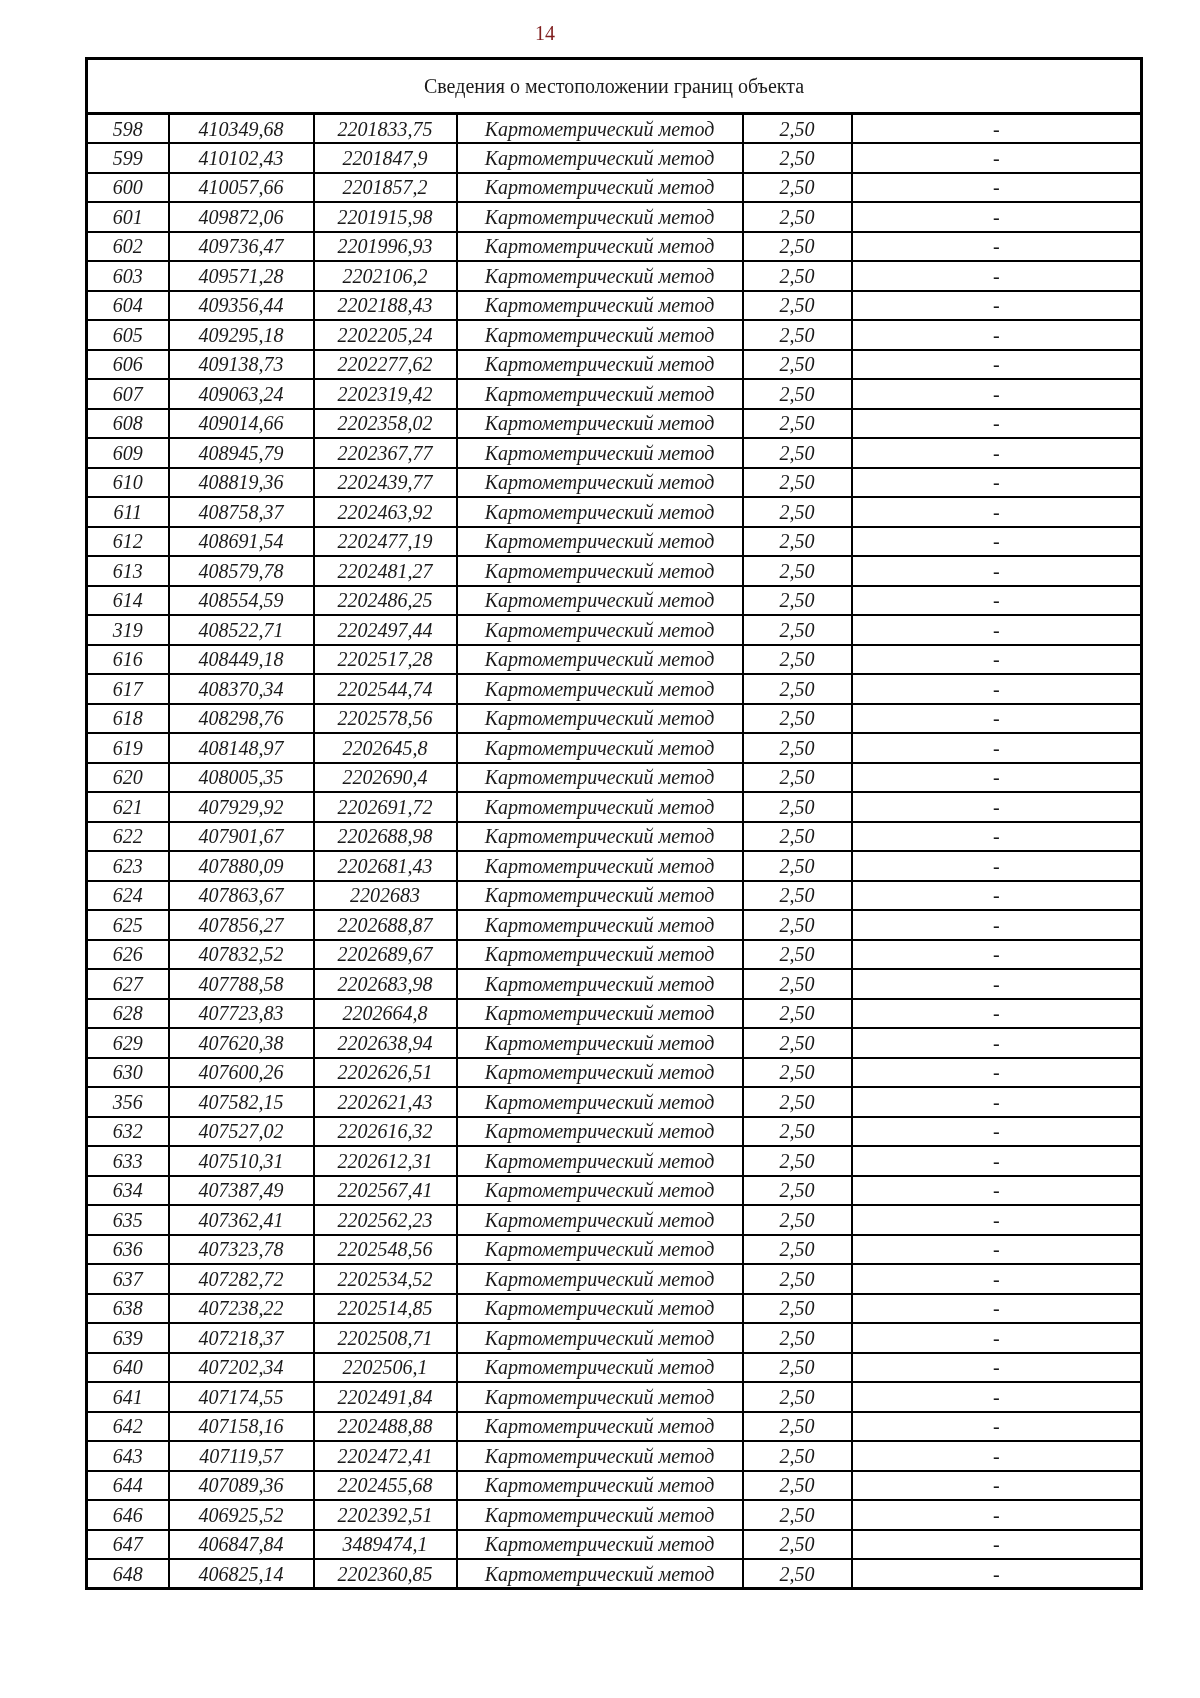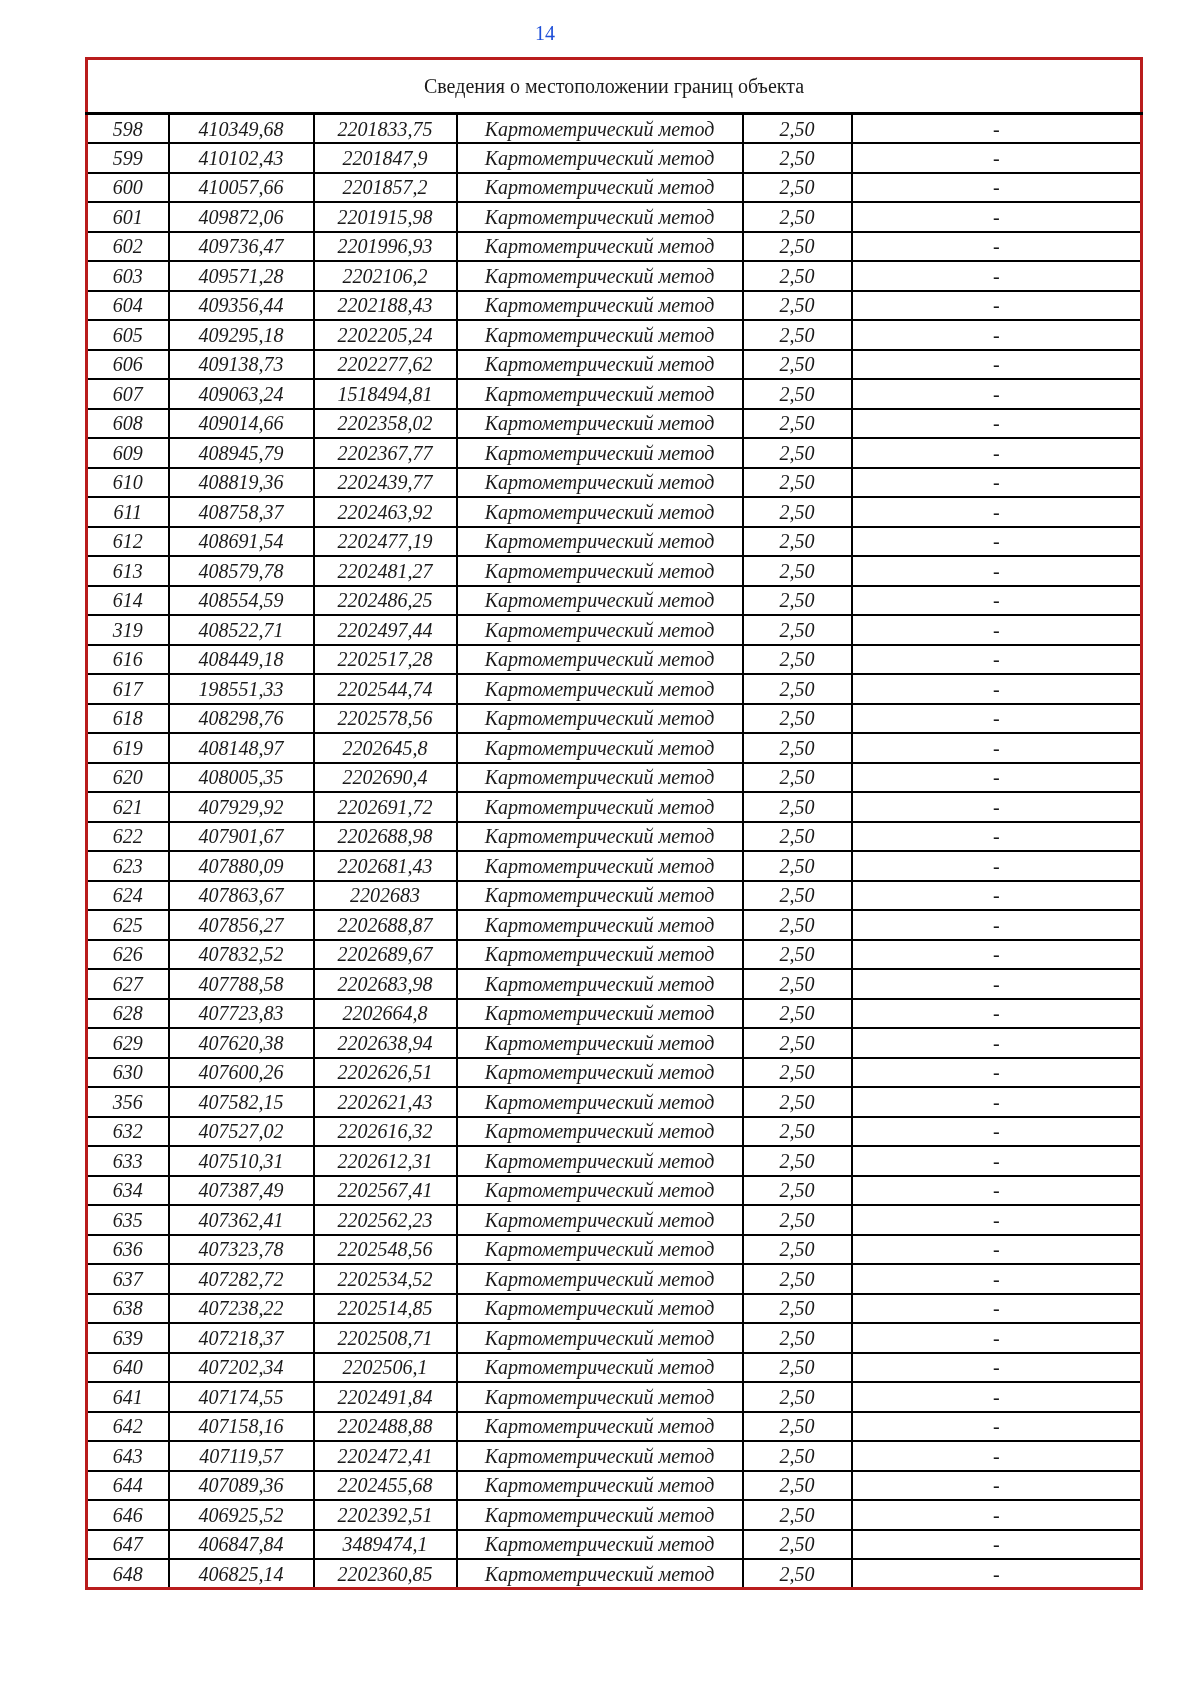--- a/index.html
+++ b/index.html
@@ -15,30 +15,30 @@
     color: #1a1a1a;
     overflow: hidden;
   }
   .page-number {
     position: absolute;
     top: 22px;
     left: 0;
     width: 1090px;
     text-align: center;
     font-size: 20px;
-    color: #1d4ed8;
+    color: #7f1d1d;
   }
   table.boundary-table {
     position: absolute;
     top: 57px;
     left: 85px;
     width: 1055px;
     border-collapse: collapse;
     table-layout: fixed;
-    border: 3px solid #b91c1c;
+    border: 3px solid #000000;
   }
   .title-cell {
     height: 50px;
     text-align: center;
     vertical-align: middle;
     font-size: 20px;
     font-style: normal;
     border: 2px solid #000000;
     border-bottom: 3px solid #000000;
     color: #1a1a1a;
@@ -147,21 +147,21 @@
         <td>606</td>
         <td>409138,73</td>
         <td>2202277,62</td>
         <td>Картометрический метод</td>
         <td>2,50</td>
         <td>-</td>
       </tr>
       <tr class="data-row">
         <td>607</td>
         <td>409063,24</td>
-        <td>1518494,81</td>
+        <td>2202319,42</td>
         <td>Картометрический метод</td>
         <td>2,50</td>
         <td>-</td>
       </tr>
       <tr class="data-row">
         <td>608</td>
         <td>409014,66</td>
         <td>2202358,02</td>
         <td>Картометрический метод</td>
         <td>2,50</td>
@@ -226,21 +226,21 @@
       <tr class="data-row">
         <td>616</td>
         <td>408449,18</td>
         <td>2202517,28</td>
         <td>Картометрический метод</td>
         <td>2,50</td>
         <td>-</td>
       </tr>
       <tr class="data-row">
         <td>617</td>
-        <td>198551,33</td>
+        <td>408370,34</td>
         <td>2202544,74</td>
         <td>Картометрический метод</td>
         <td>2,50</td>
         <td>-</td>
       </tr>
       <tr class="data-row">
         <td>618</td>
         <td>408298,76</td>
         <td>2202578,56</td>
         <td>Картометрический метод</td>

